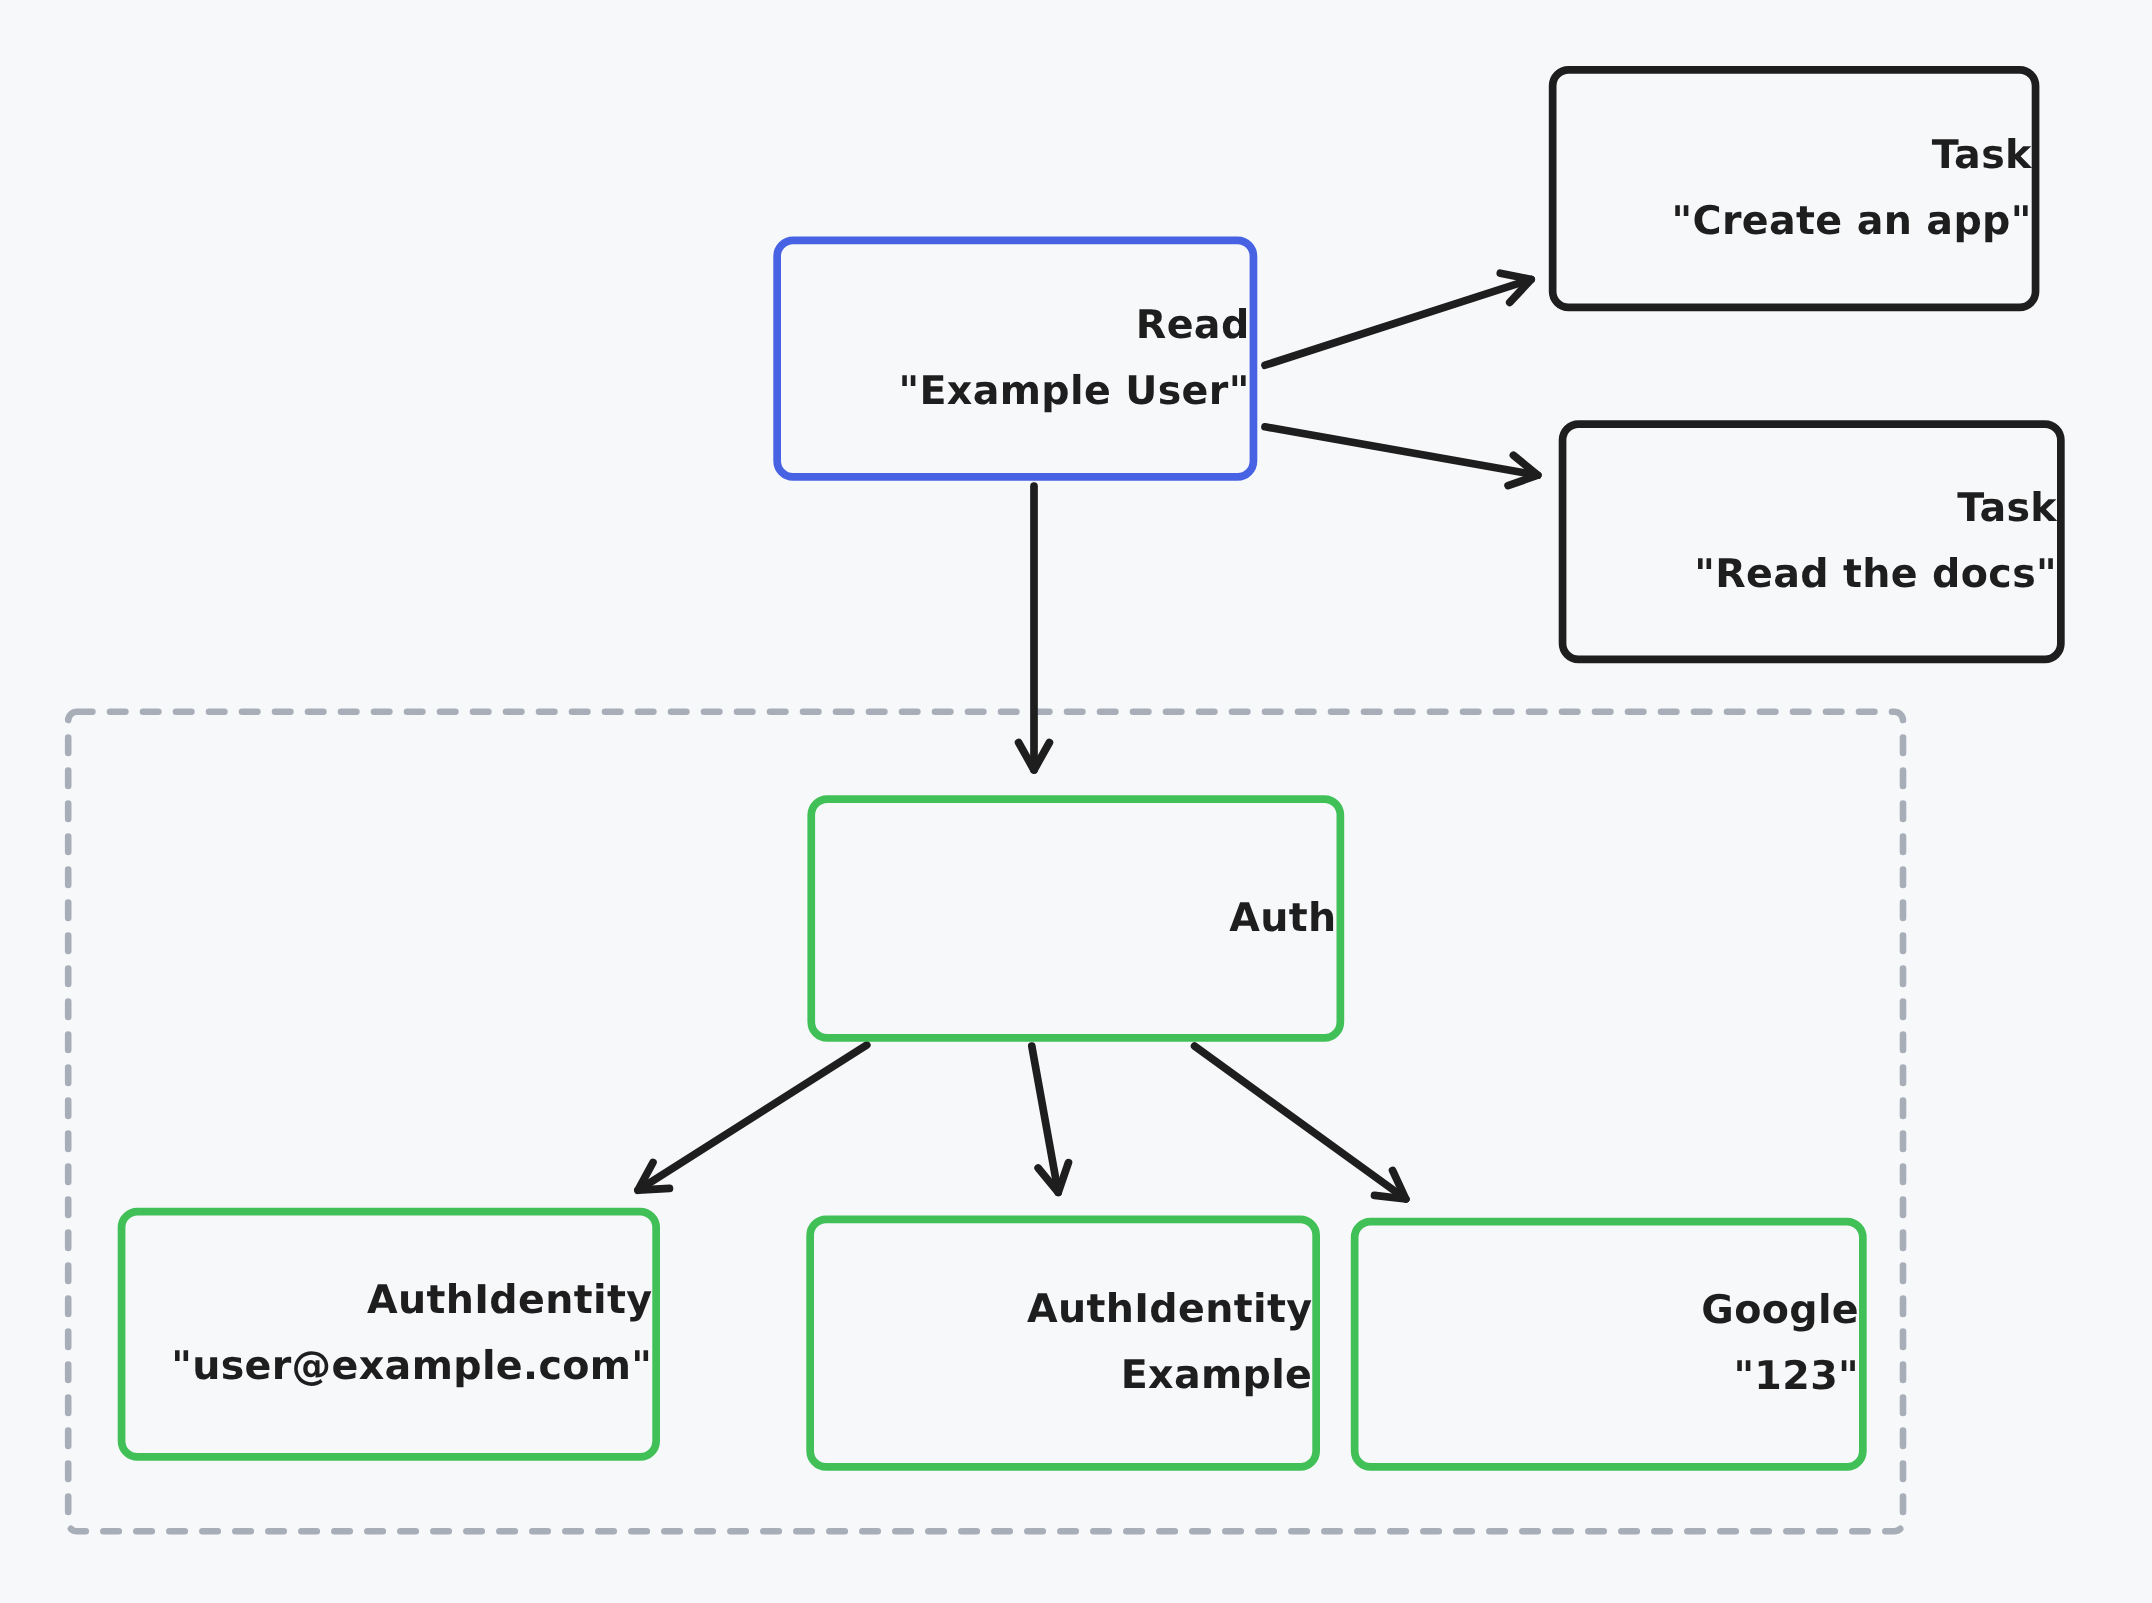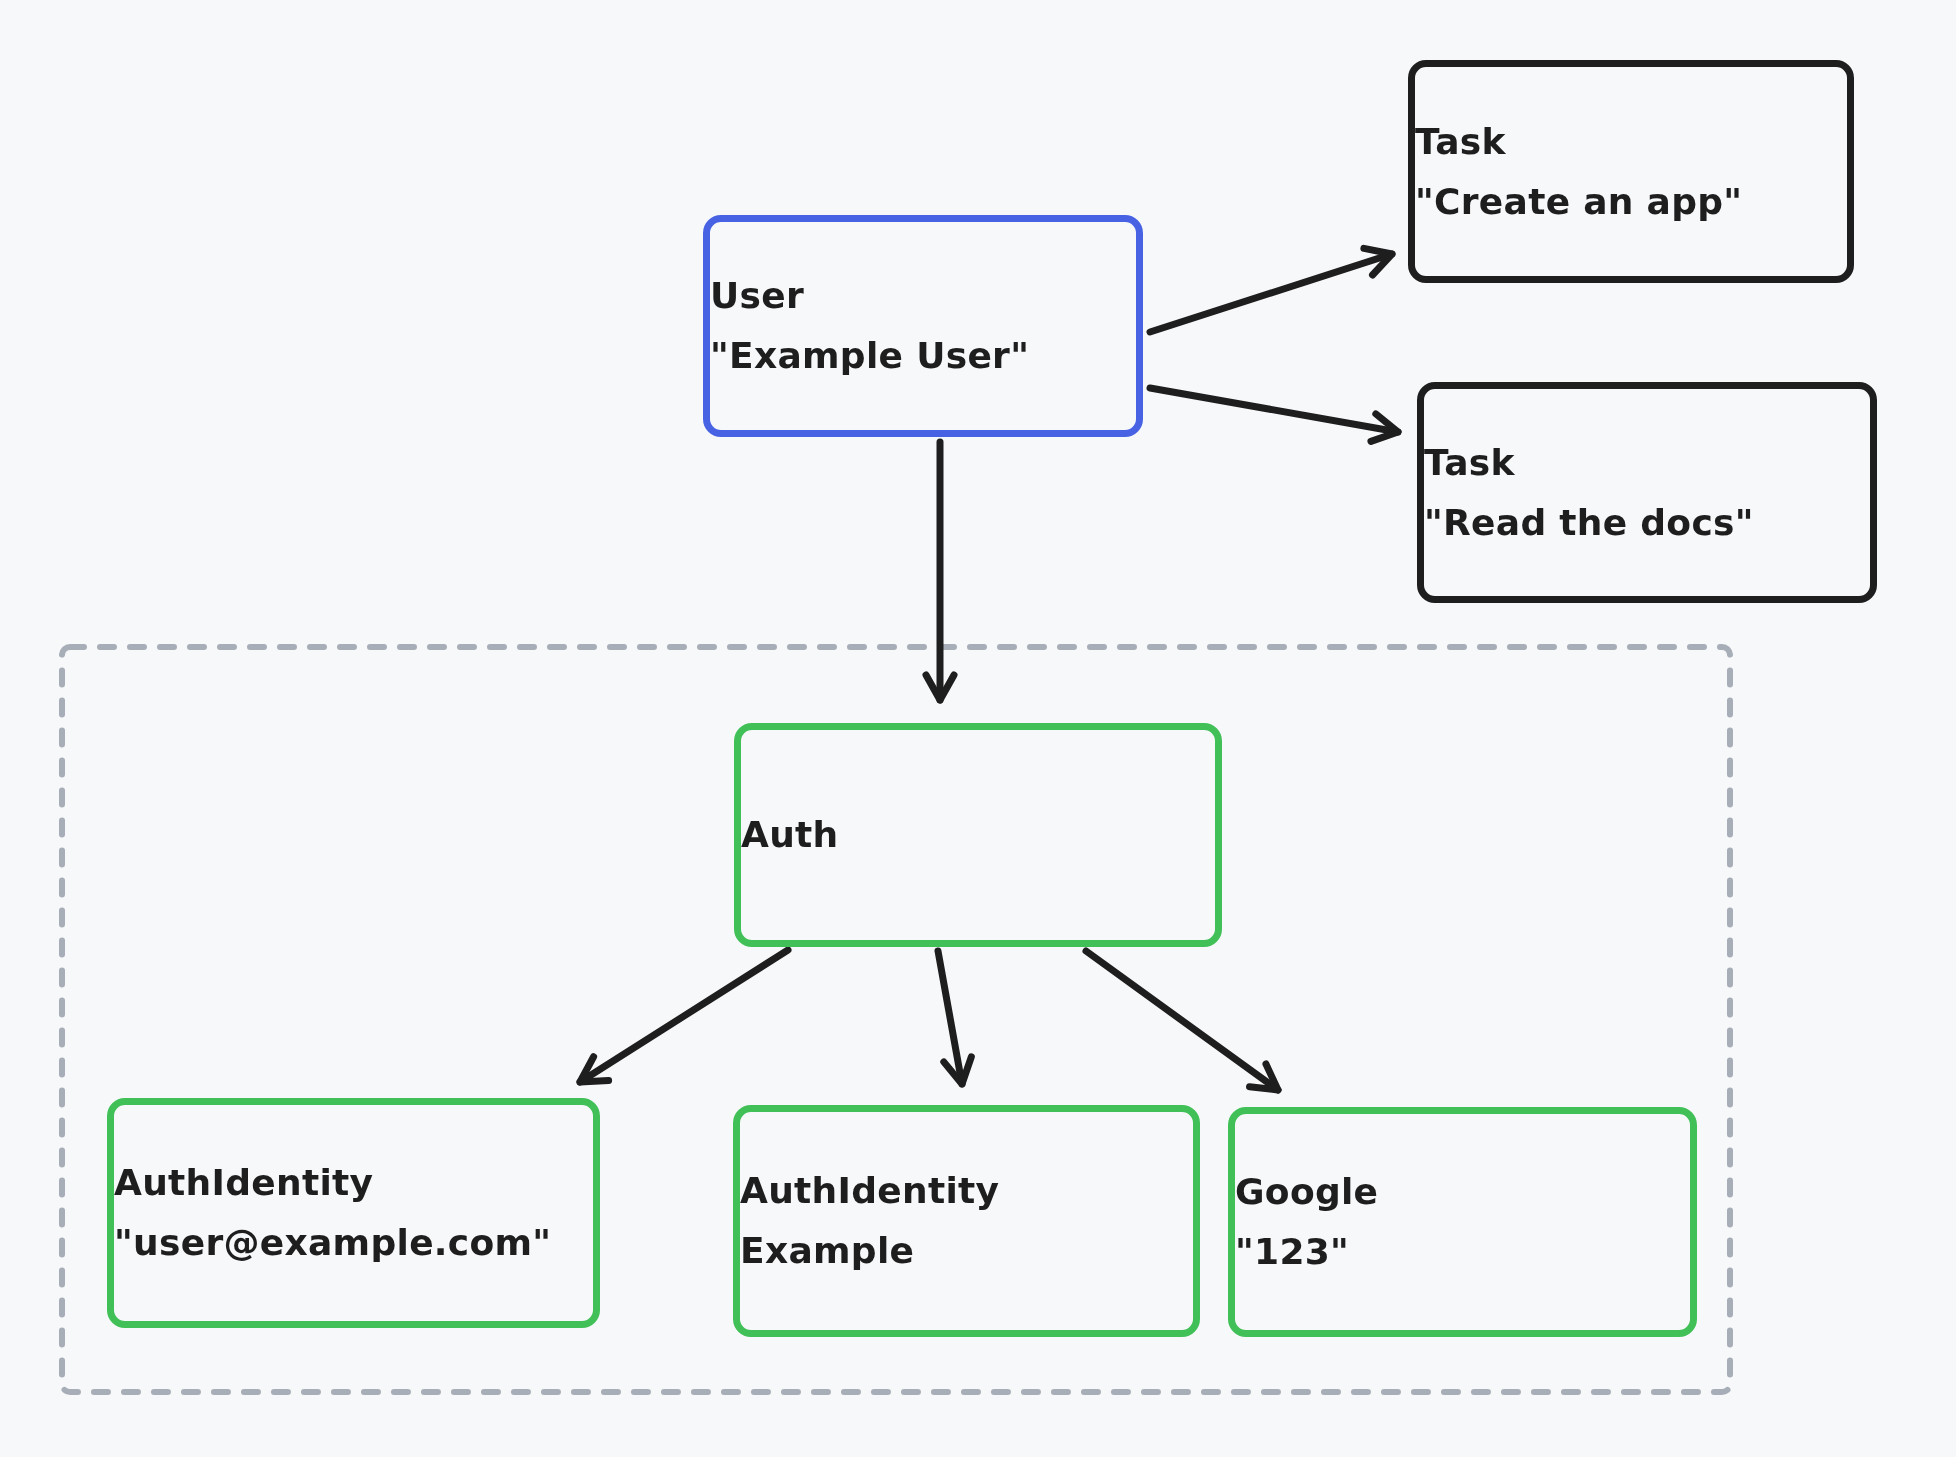--- a/index.html
+++ b/index.html
@@ -33,21 +33,21 @@
     fill: none;
   }
   .node {
     position: absolute;
     box-sizing: border-box;
     border: 7px solid #1e1e1e;
     border-radius: 18px;
     background: transparent;
     display: flex;
     flex-direction: column;
-    align-items: flex-start;
+    align-items: flex-end;
     justify-content: center;
     text-align: center;
     color: #1e1e1e;
     font-size: 36px;
     font-weight: 700;
     line-height: 60px;
     letter-spacing: 0.3px;
     white-space: nowrap;
   }
   .node.blue  { border-color: #4763e4; }
@@ -69,21 +69,21 @@
 
   <line class="arrow" x1="1150" y1="332" x2="1392" y2="254" marker-end="url(#arrowhead)"></line>
   <line class="arrow" x1="1150" y1="388" x2="1398" y2="432" marker-end="url(#arrowhead)"></line>
   <line class="arrow" x1="940" y1="442" x2="940" y2="700" marker-end="url(#arrowhead)"></line>
   <line class="arrow" x1="788" y1="950" x2="580" y2="1082" marker-end="url(#arrowhead)"></line>
   <line class="arrow" x1="938" y1="951" x2="962" y2="1084" marker-end="url(#arrowhead)"></line>
   <line class="arrow" x1="1086" y1="951" x2="1278" y2="1090" marker-end="url(#arrowhead)"></line>
 </svg>
 
 <div class="node blue" style="left:703px; top:215px; width:440px; height:222px;">
-  <div class="t">User</div>
+  <div class="t">Read</div>
   <div class="t">"Example User"</div>
 </div>
 
 <div class="node black" style="left:1408px; top:60px; width:446px; height:223px;">
   <div class="t">Task</div>
   <div class="t">"Create an app"</div>
 </div>
 
 <div class="node black" style="left:1417px; top:382px; width:460px; height:221px;">
   <div class="t">Task</div>

